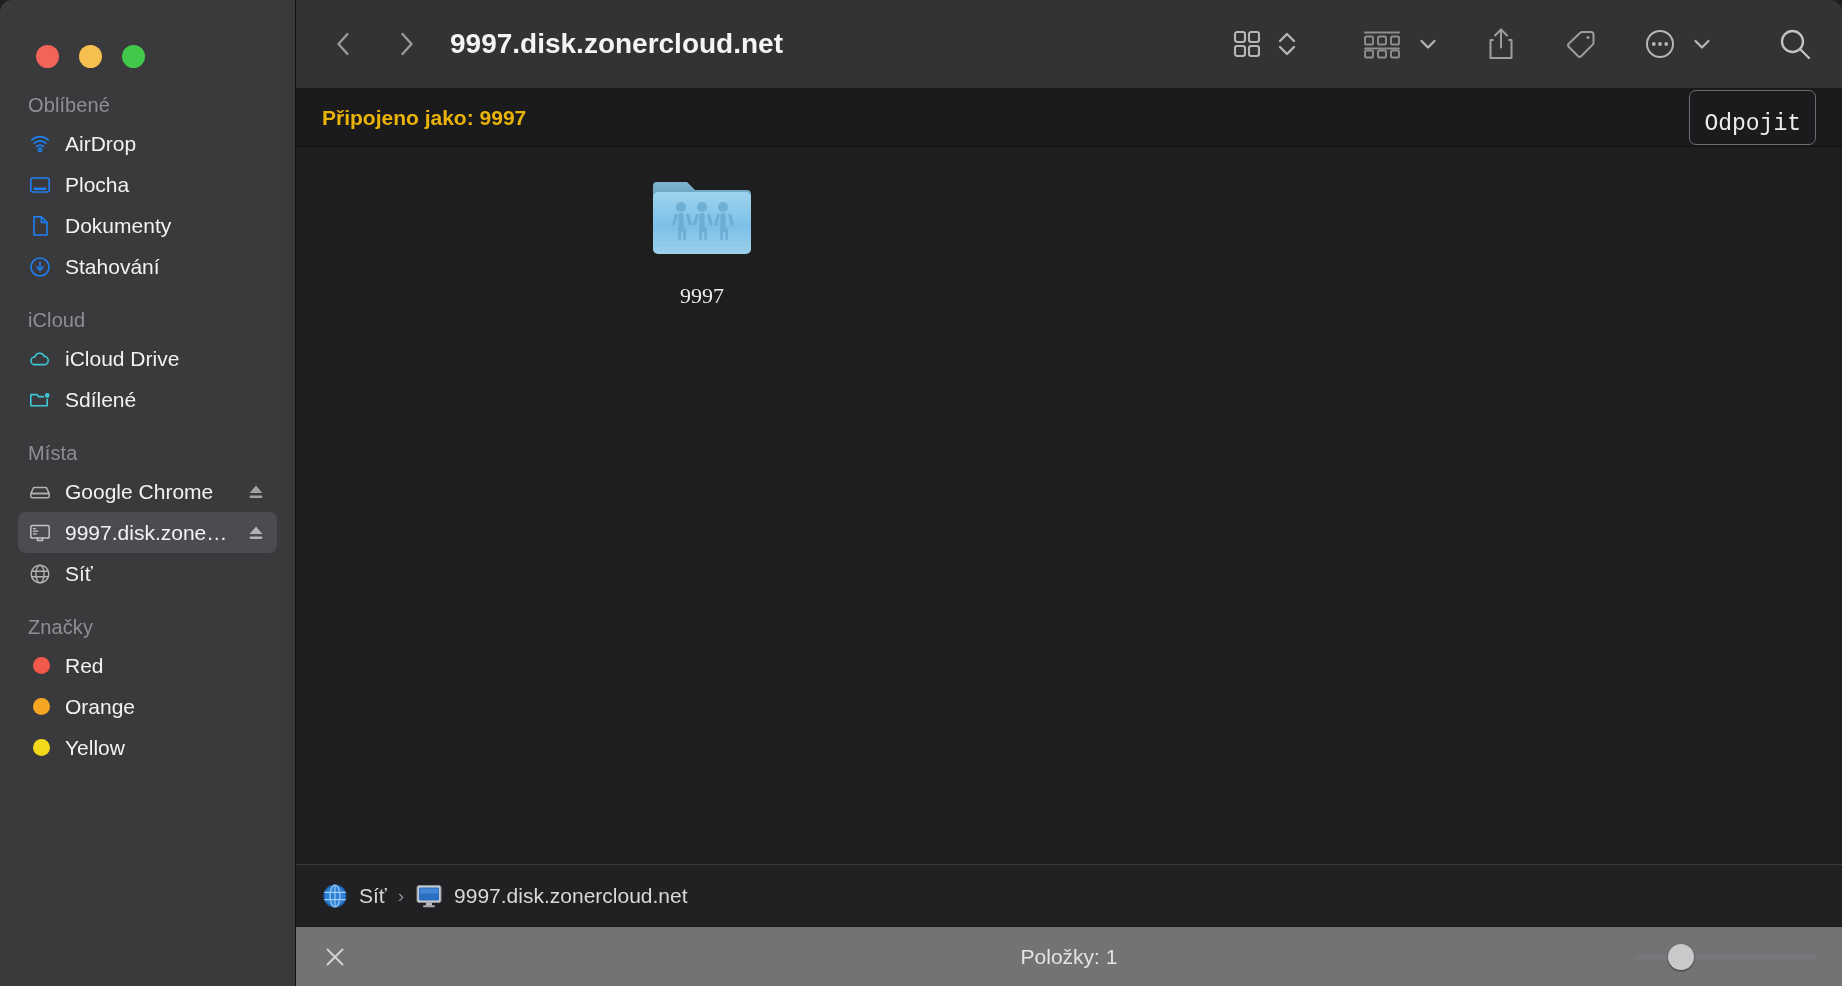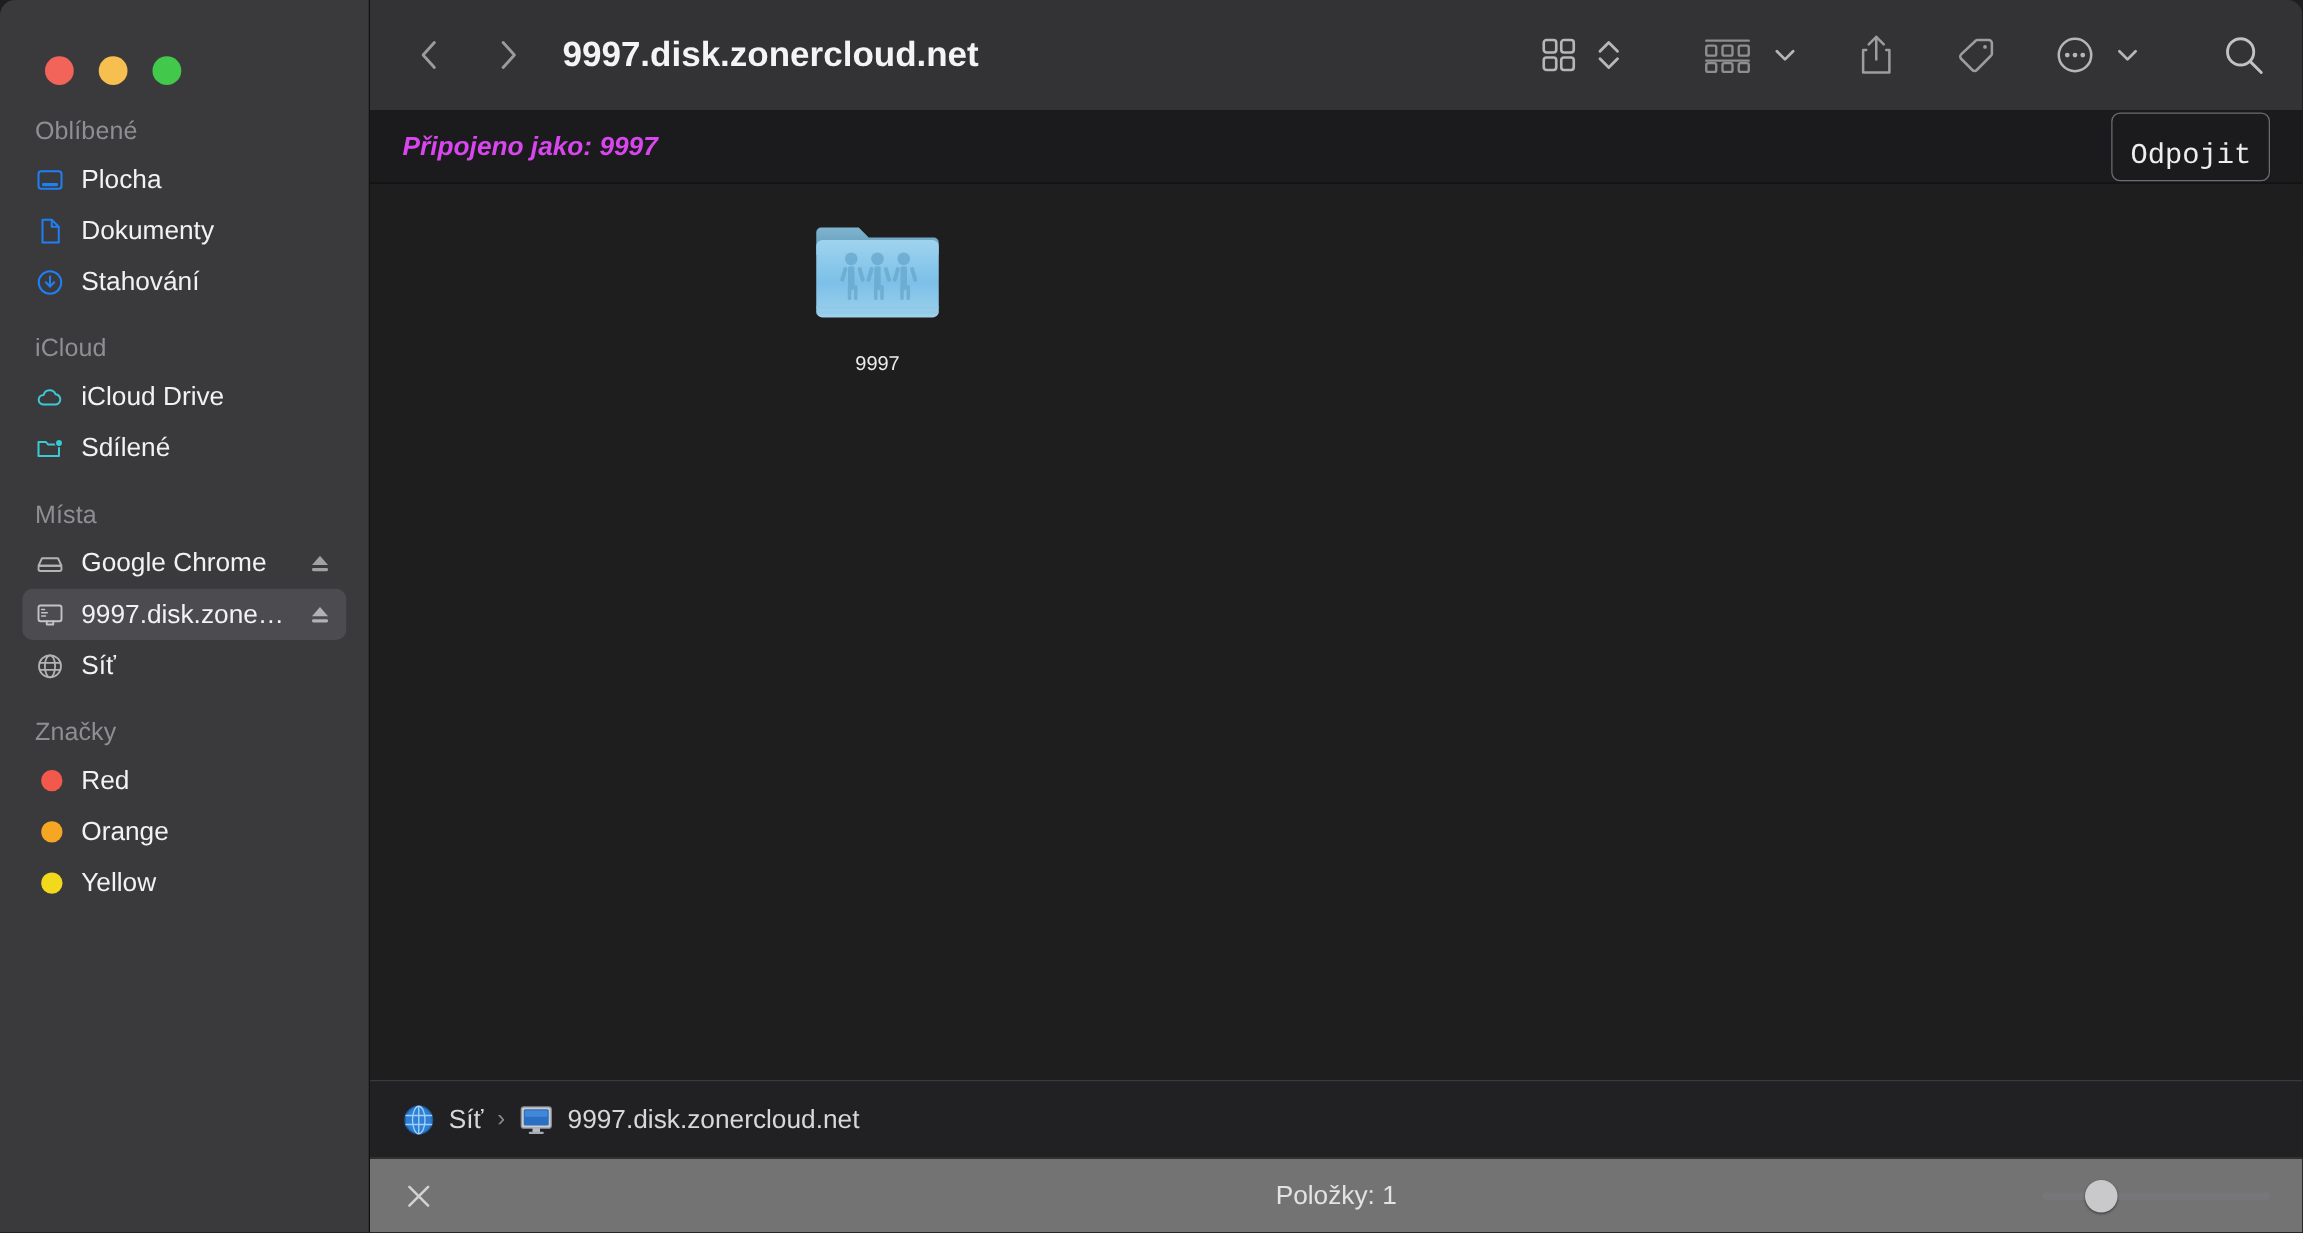--- a/index.html
+++ b/index.html
@@ -116,21 +116,21 @@
   
   #conn-bar {
     height: 58px;
     background: #1b1b1d;
     display: flex; align-items: center;
     padding: 0 26px 0 26px;
     border-bottom: 1px solid #0e0e0e;
     flex: 0 0 58px;
   }
   #conn-text {
-    font-size: 21px; font-weight: 700; color: #d946ef; font-style: italic;
+    font-size: 21px; font-weight: 700; color: #eab308;
   }
   #disconnect-btn {
     margin-left: auto;
     font-size: 23px;
     color: #ededef;
     border: 1px solid #6c6c70;
     border-radius: 7px;
     padding: 20px 14px 6px;
     background: transparent;
     font-family: Liberation Mono, monospace;
@@ -148,23 +148,24 @@
   }
   .file-item {
     width: 168px;
     margin-left: 322px;
     display: flex; flex-direction: column; align-items: center;
     cursor: default;
   }
   .folder-ico { width: 104px; height: 88px; position: relative; }
   .file-label {
     margin-top: 22px;
-    font-size: 16px;
+    font-size: 22px;
     color: #ececee;
     text-align: right;
+    font-family: Liberation Serif, serif;
   }
 
   
   #path-bar {
     height: 62px;
     background: #212123;
     border-top: 1px solid #3b3b3d;
     display: flex; align-items: center;
     padding-left: 26px;
     gap: 11px;
@@ -224,20 +225,31 @@
   <div id="sidebar">
     <div class="traffic-lights">
       <div class="tl red"></div>
       <div class="tl yellow"></div>
       <div class="tl green"></div>
     </div>
 
     <div class="sb-group first">
       <div class="sb-section">Oblíbené</div>
 
+      <div class="sb-item">
+        <span class="sb-icon">
+          <svg width="24" height="24" viewBox="0 0 24 24" fill="none" stroke="#1f7ff5" stroke-width="1.7" stroke-linecap="round">
+            <path d="M12 19.5 A1.6 1.6 0 1 0 12 16.3 A1.6 1.6 0 1 0 12 19.5"></path>
+            <path d="M8.6 14.6a4.6 4.6 0 0 1 6.8 0"></path>
+            <path d="M6.2 11.2a8.2 8.2 0 0 1 11.6 0"></path>
+            <path d="M3.9 7.9a11.6 11.6 0 0 1 16.2 0"></path>
+          </svg>
+        </span>
+        <span class="sb-label">AirDrop</span>
+      </div>
 
 
 
       <div class="sb-item">
         <span class="sb-icon">
           <svg width="24" height="24" viewBox="0 0 24 24" fill="none" stroke="#1f7ff5" stroke-width="1.6">
             <rect x="2.8" y="5" width="18.4" height="14" rx="2.2"></rect>
             <rect x="5.6" y="14.4" width="12.8" height="2.6" rx="1" fill="#1f7ff5" stroke="none"></rect>
           </svg>
         </span>

